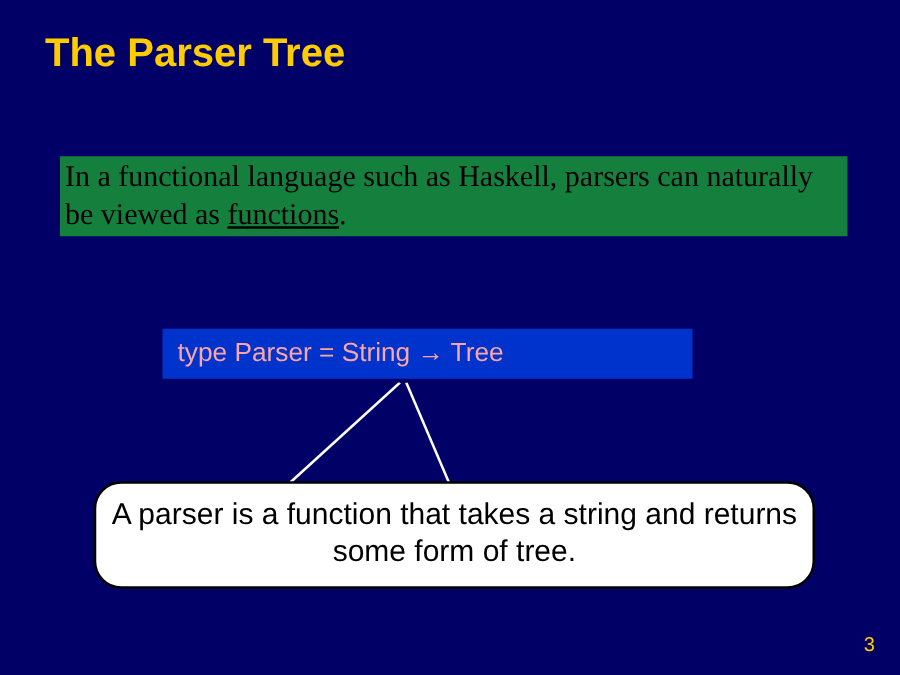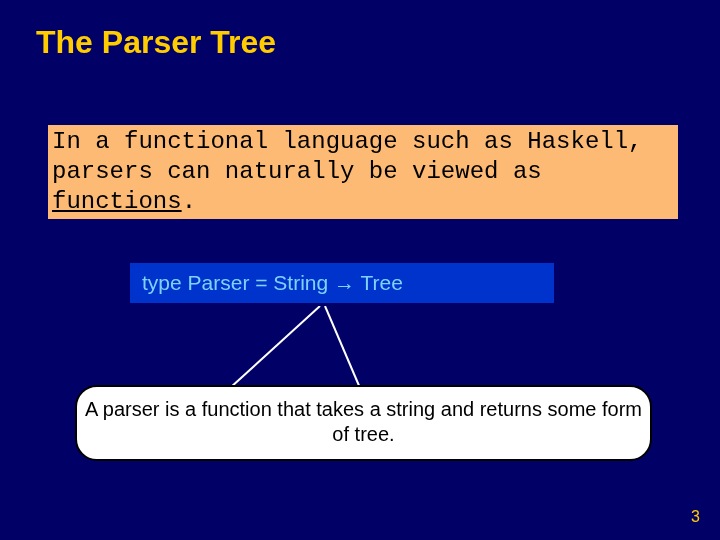--- a/index.html
+++ b/index.html
@@ -19,49 +19,49 @@
     color: #ffcc00;
     font-weight: bold;
     font-size: 32px;
     font-family: Arial, sans-serif;
   }
   .body-text {
     position: absolute;
     left: 48px;
     top: 125px;
     width: 620px;
-    background: #fdba74;
+    background: #15803d;
     color: #000;
     font-size: 24px;
-    font-family: Liberation Mono, monospace;
+    font-family: Liberation Serif, serif;
     padding: 2px 6px 2px 4px;
     line-height: 1.25;
   }
   .underline {
     text-decoration: underline;
   }
   .code-box {
     position: absolute;
     left: 130px;
     top: 263px;
     width: 400px;
     background: #0033cc;
-    color: #7dd3fc;
+    color: #fca5a5;
     font-family: Arial, sans-serif;
     font-size: 21px;
     padding: 8px 12px;
   }
   .callout {
     position: absolute;
     left: 75px;
     top: 385px;
     width: 565px;
     background: #fff;
     color: #000;
-    font-size: 20px;
+    font-size: 24px;
     font-family: Verdana, Arial, sans-serif;
     text-align: center;
     padding: 10px 4px 12px 4px;
     border: 2px solid #000;
     border-radius: 22px;
     line-height: 1.25;
   }
   .connector {
     position: absolute;
     left: 210px;

